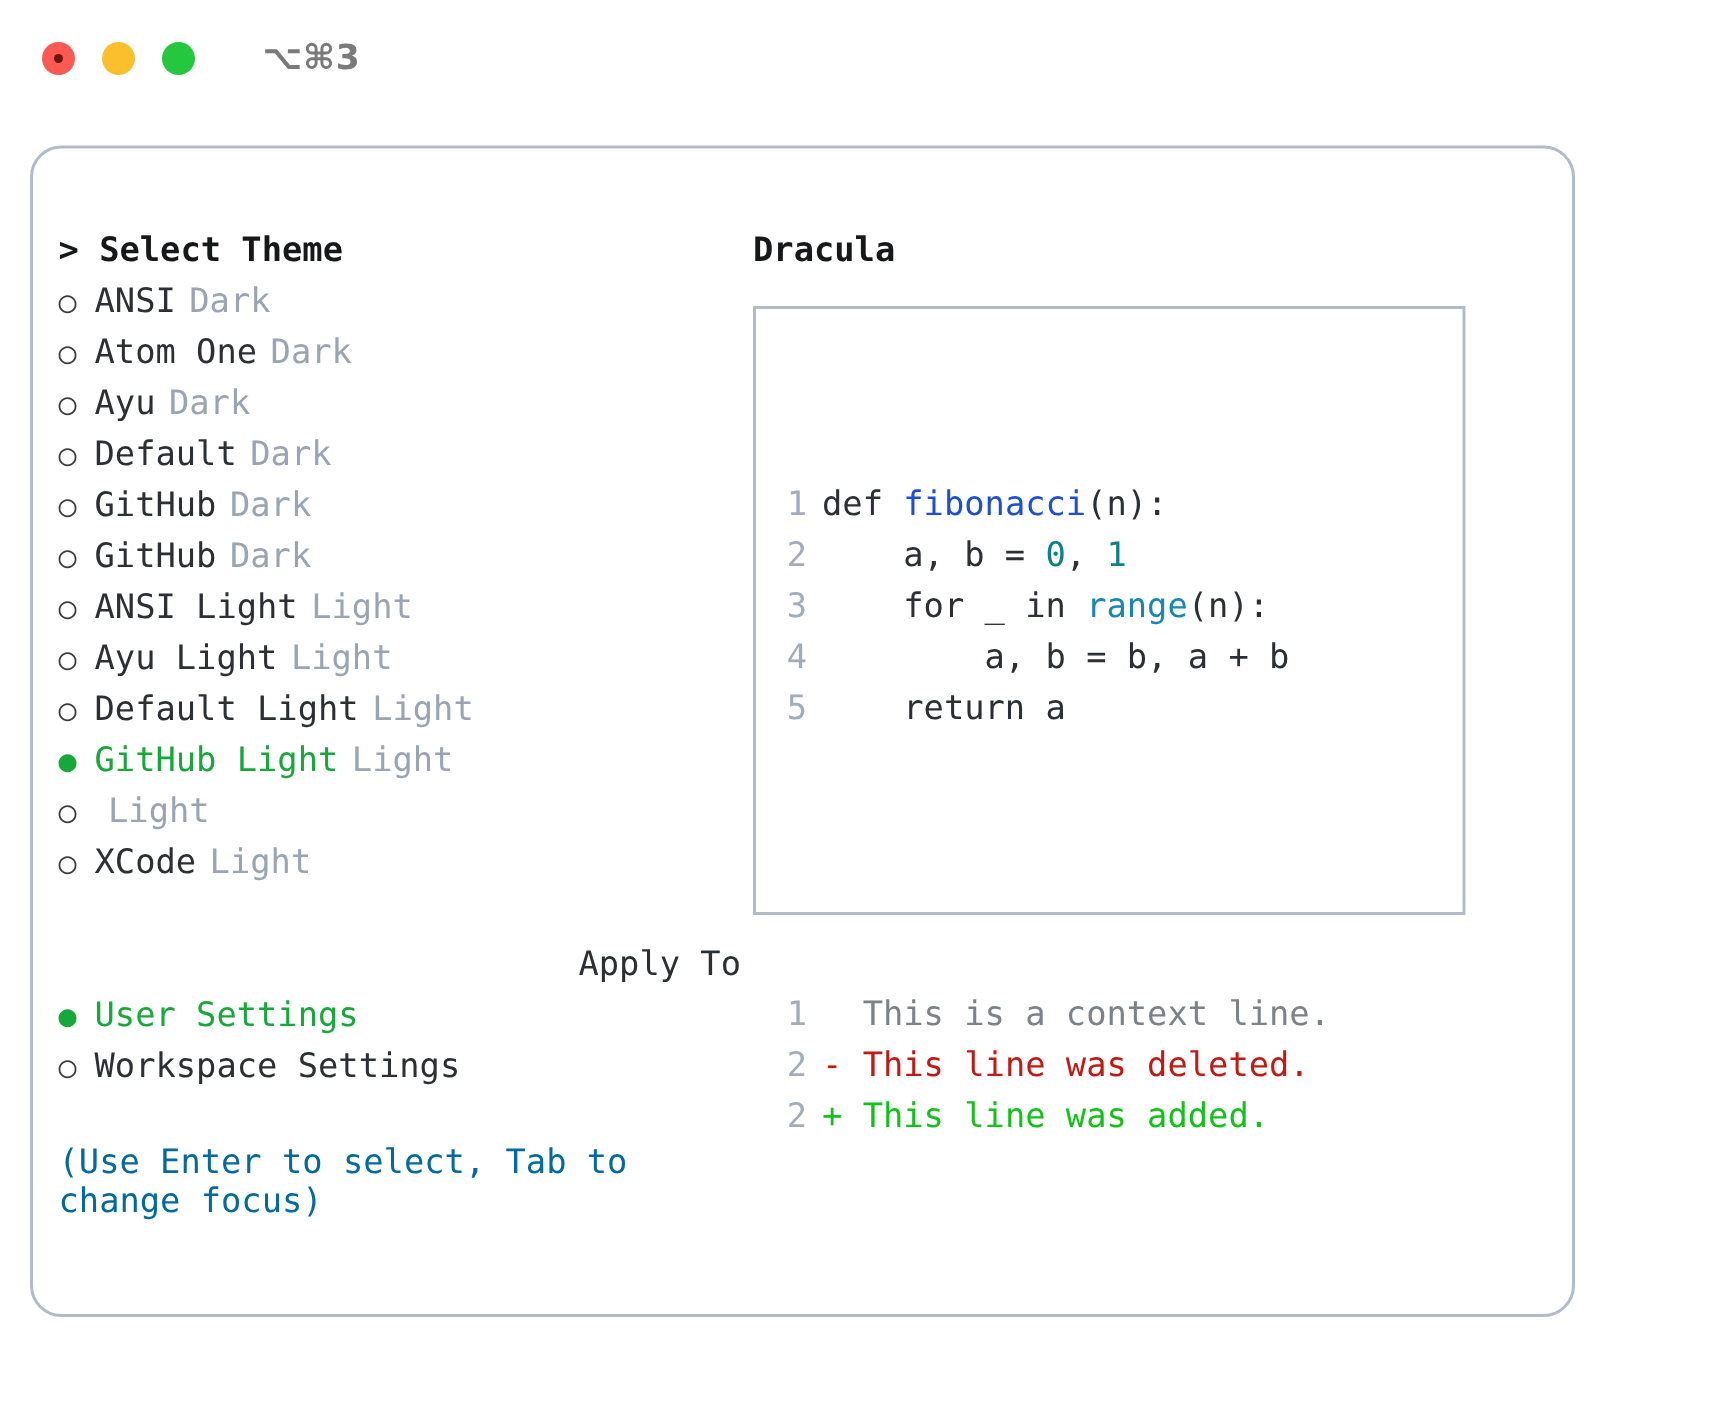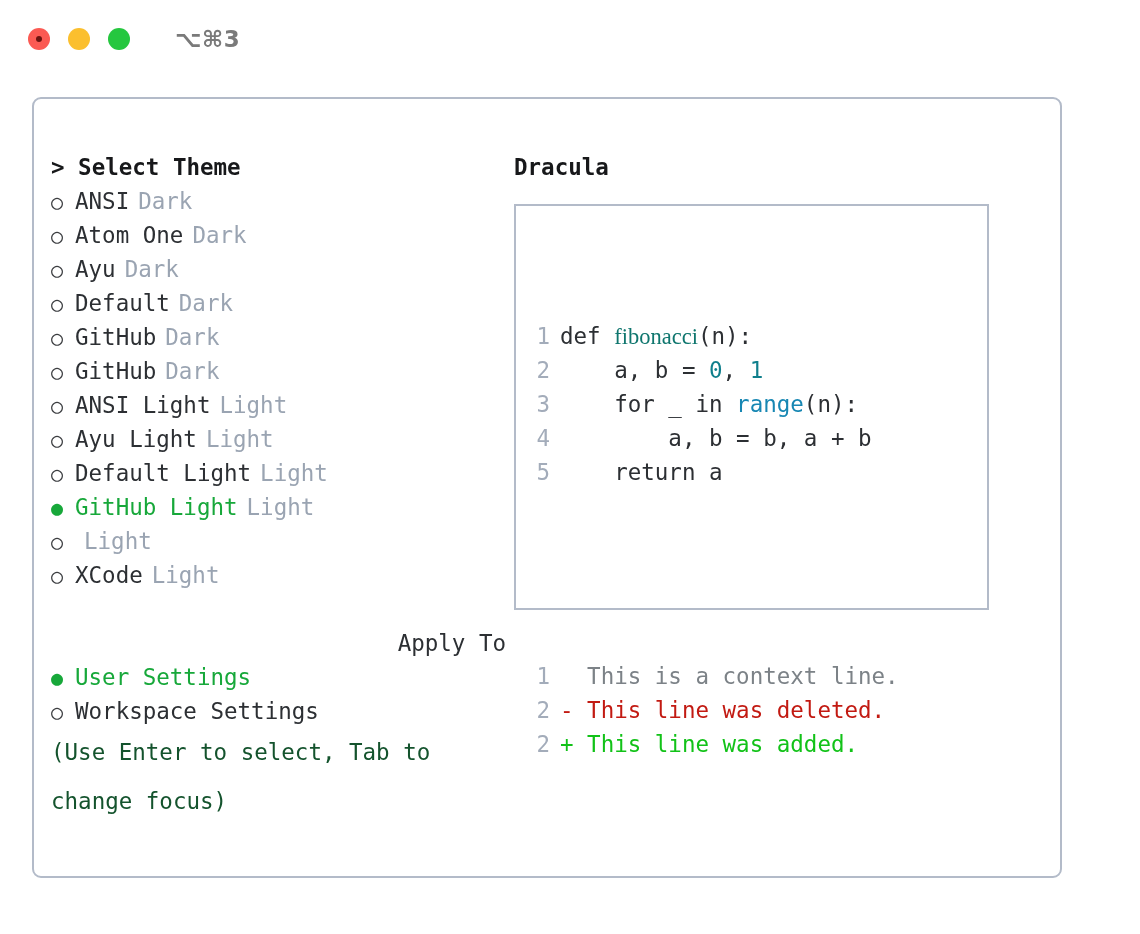--- a/index.html
+++ b/index.html
@@ -60,26 +60,26 @@
     font-size: 23px;
     font-weight: bold;
     color: #7a7a7a;
     letter-spacing: 0.5px;
     font-family: "DejaVu Sans", "Liberation Sans", sans-serif;
   }
 
   
   .panel {
     position: absolute;
-    left: 32px;
+    left: 20px;
     top: 97px;
     width: 1030px;
     height: 781px;
     border: 2px solid #b3bbc9;
-    border-radius: 9px;
+    border-radius: 21px;
     box-sizing: border-box;
     background: #ffffff;
   }
 
   .columns {
     position: absolute;
     left: 0; top: 0;
     width: 100%;
     height: 100%;
   }
@@ -125,23 +125,24 @@
   .sub-head {
     font-size: 22.5px;
     color: #2c2f33;
     line-height: 34px;
     padding-left: 28px;
     white-space: pre;
     text-align: right;
   }
   .spacer { height: 34px; }
   .hint {
-    font-size: 22.5px;
-    color: #14532d;
-    line-height: 49px;
+    margin-top: 34px;
+    font-size: 22.5px;
+    color: #0369a1;
+    line-height: 26px;
     width: 410px;
   }
 
   
   .right-col {
     position: absolute;
     left: 480px;
     top: 51px;
     width: 495px;
   }
@@ -170,21 +171,21 @@
   }
   .code-line { height: 34px; white-space: pre; }
   .ln {
     display: inline-block;
     width: 22px;
     text-align: right;
     color: #a3acba;
     margin-right: 10px;
   }
   .tok-plain { color: #2c2f33; }
-  .tok-fn    { color: #0f766e; font-family: Liberation Serif, serif; }
+  .tok-fn    { color: #1d4ed8; }
   .tok-num   { color: #0f7f8c; }
   .tok-call  { color: #1787b3; }
   .blank-line { height: 34px; }
   .diff-ctx  { color: #7c8287; }
   .diff-del  { color: #c21a12; }
   .diff-add  { color: #12c218; }
 </style>
 </head>
 <body>
 

